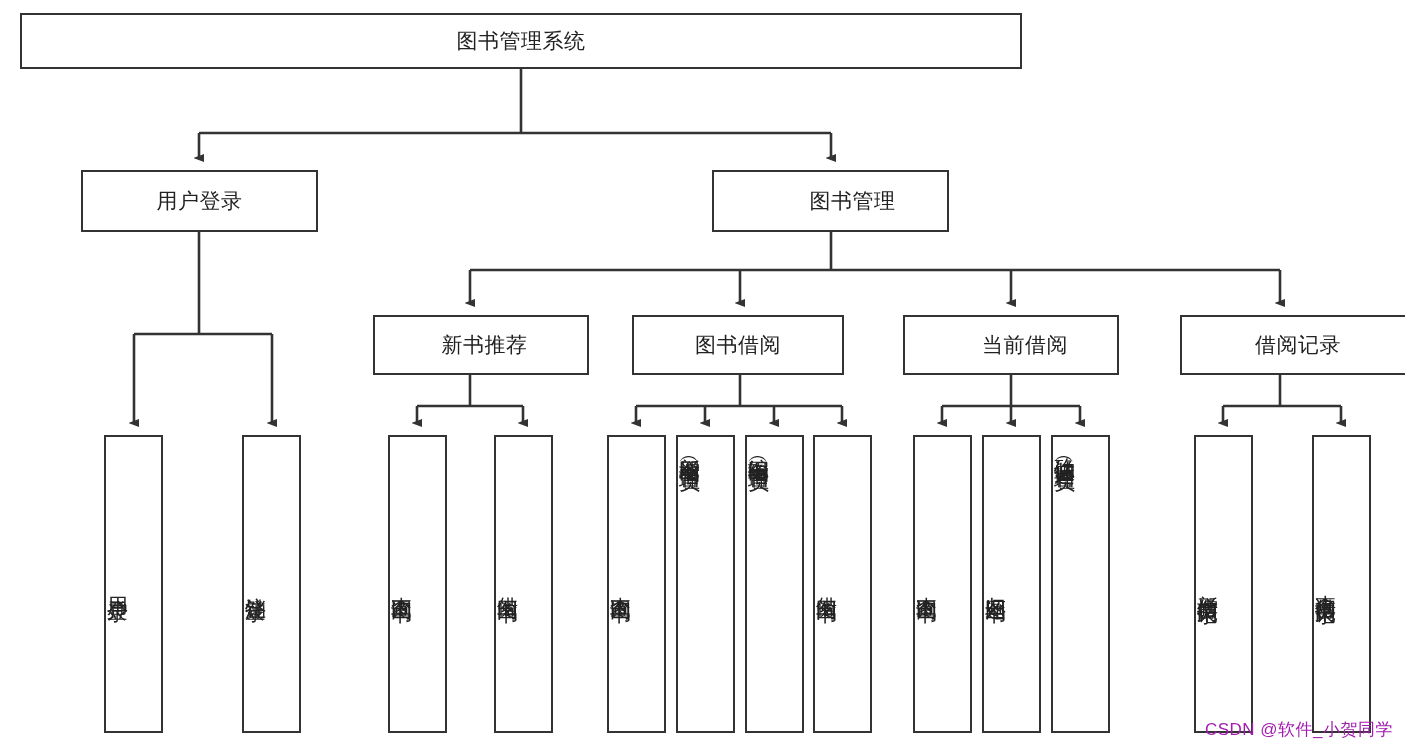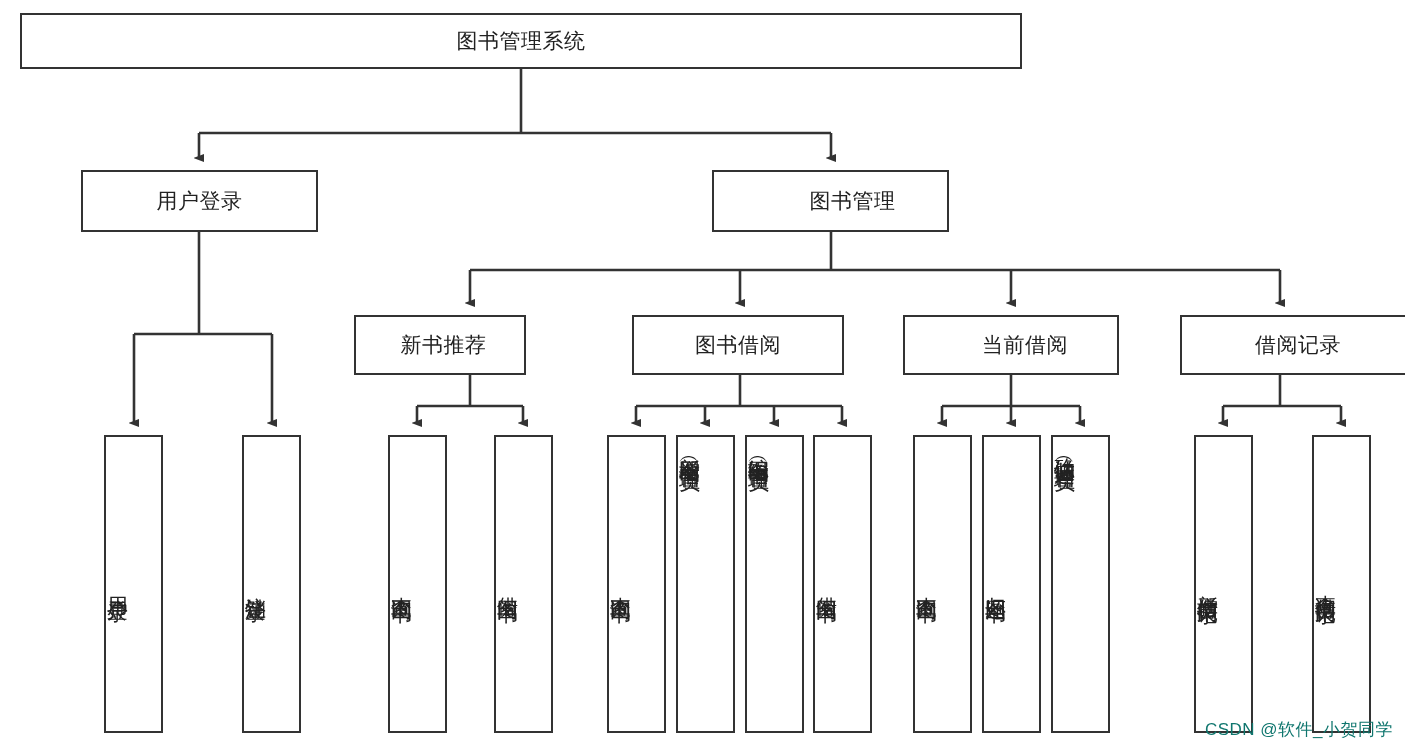--- a/index.html
+++ b/index.html
@@ -69,21 +69,21 @@
     justify-content: flex-start;
   }
   .node.v.top .vtext {
     margin-top: 4px;
   }
   #watermark {
     position: absolute;
     right: 12px;
     bottom: 6px;
     font-size: 17px;
-    color: #0f766e;
+    color: #a21caf;
     letter-spacing: 0.5px;
     white-space: nowrap;
     user-select: none;
   }
 </style>
 </head>
 <body>
 
 <div id="canvas">
 
@@ -142,21 +142,21 @@
   </div>
 
   <div class="node h" style="left:81px; top:170px; width:237px; height:62px;">
     <span>用户登录</span>
   </div>
 
   <div class="node h" style="left:712px; top:170px; width:237px; height:62px;padding-left:44px;">
     <span>图书管理</span>
   </div>
 
-  <div class="node h" style="left:354px; top:315px; width:172px; height:60px;padding-left:7px;">
+  <div class="node h" style="left:373px; top:315px; width:216px; height:60px;padding-left:7px;">
     <span>新书推荐</span>
   </div>
 
   <div class="node h" style="left:632px; top:315px; width:212px; height:60px;">
     <span>图书借阅</span>
   </div>
 
   <div class="node h" style="left:903px; top:315px; width:216px; height:60px;padding-left:28px;">
     <span>当前借阅</span>
   </div>

